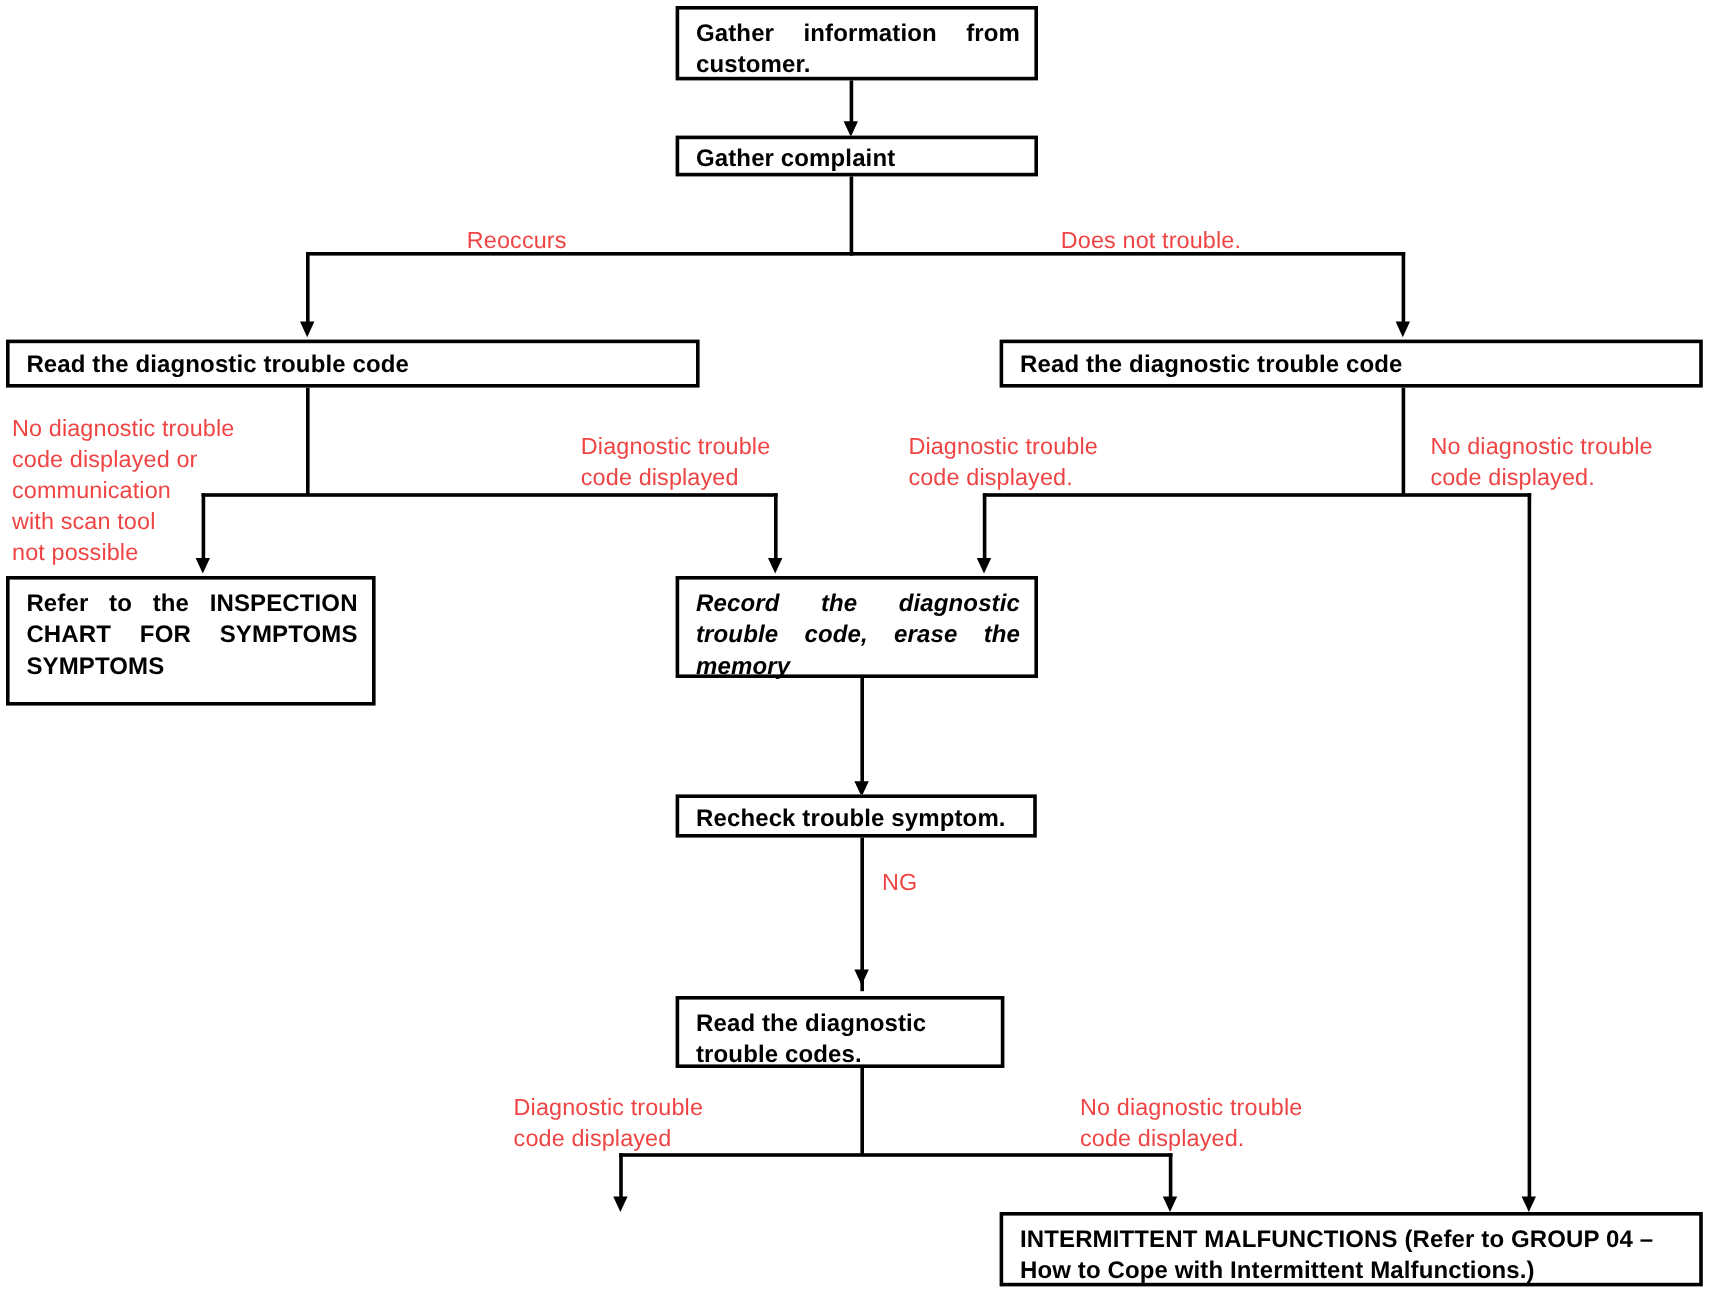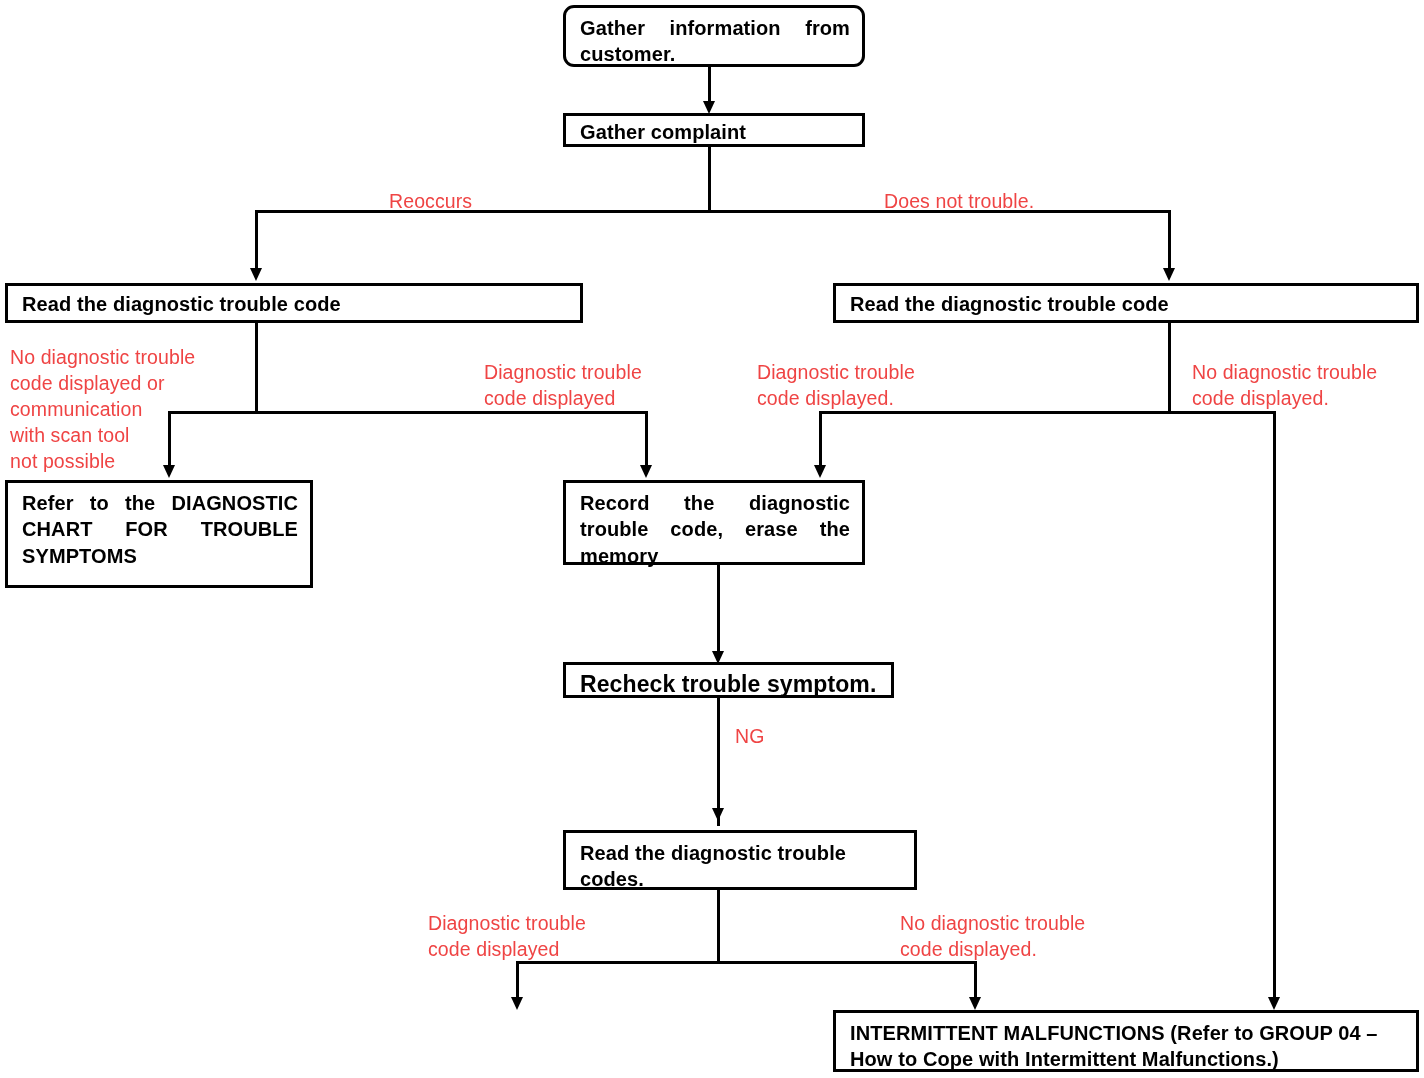--- a/index.html
+++ b/index.html
@@ -61,21 +61,21 @@
   .just {
     text-align: justify;
     text-align-last: left;
   }
 </style>
 </head>
 <body>
 
 <div id="canvas">
 
-  <div class="box" style="left:563px; top:5px; width:302px; height:62px; font-size:20px;border-radius:11px;">
+  <div class="box" style="left:563px; top:5px; width:302px; height:62px; font-size:20px;">
     <div class="inner just">Gather   information   from customer.</div>
   </div>
 
   <div class="vline" style="left:708px; top:67px; height:38px;"></div>
   <div class="arrow" style="left:703px; top:101px;"></div>
 
   <div class="box" style="left:563px; top:113px; width:302px; height:34px; font-size:20px;">
     <div class="inner" style="padding-top:3px;">Gather complaint</div>
   </div>
 
@@ -126,39 +126,39 @@
 with scan tool
 not possible</div>
   <div class="lbl" style="left:484px; top:360px;">Diagnostic trouble
 code displayed</div>
   <div class="lbl" style="left:757px; top:360px;">Diagnostic trouble
 code displayed.</div>
   <div class="lbl" style="left:1192px; top:360px;">No diagnostic trouble
 code displayed.</div>
 
   <div class="box" style="left:5px; top:480px; width:308px; height:108px; font-size:20px;">
-    <div class="inner just">Refer  to  the  DIAGNOSTIC CHART   FOR   TROUBLE SYMPTOMS</div>
+    <div class="inner just">Refer  to  the  INSPECTION CHART   FOR   SYMPTOMS SYMPTOMS</div>
   </div>
 
-  <div class="box" style="left:563px; top:480px; width:302px; height:85px; font-size:20px;">
+  <div class="box" style="left:563px; top:480px; width:302px; height:85px; font-size:20px;font-style:italic;">
     <div class="inner just">Record     the     diagnostic trouble  code,  erase  the memory</div>
   </div>
 
   <div class="vline" style="left:717px; top:565px; height:90px;"></div>
   <div class="arrow" style="left:712px; top:651px;"></div>
 
-  <div class="box" style="left:563px; top:662px; width:331px; height:36px; font-size:23px;">
+  <div class="box" style="left:563px; top:662px; width:301px; height:36px; font-size:20px;">
     <div class="inner" style="padding-top:4px;">Recheck trouble symptom.</div>
   </div>
 
   <div class="vline" style="left:717px; top:698px; height:128px;"></div>
   <div class="arrow" style="left:712px; top:808px;"></div>
   <div class="lbl" style="left:735px; top:724px;">NG</div>
 
-  <div class="box" style="left:563px; top:830px; width:354px; height:60px; font-size:20px;">
+  <div class="box" style="left:563px; top:830px; width:274px; height:60px; font-size:20px;">
     <div class="inner">Read the diagnostic trouble codes.</div>
   </div>
 
   <div class="vline" style="left:717px; top:890px; height:73px;"></div>
   <div class="hline" style="left:516px; top:961px; width:461px;"></div>
   <div class="vline" style="left:516px; top:961px; height:42px;"></div>
   <div class="arrow" style="left:511px; top:997px;"></div>
   <div class="vline" style="left:974px; top:961px; height:42px;"></div>
   <div class="arrow" style="left:969px; top:997px;"></div>
 

